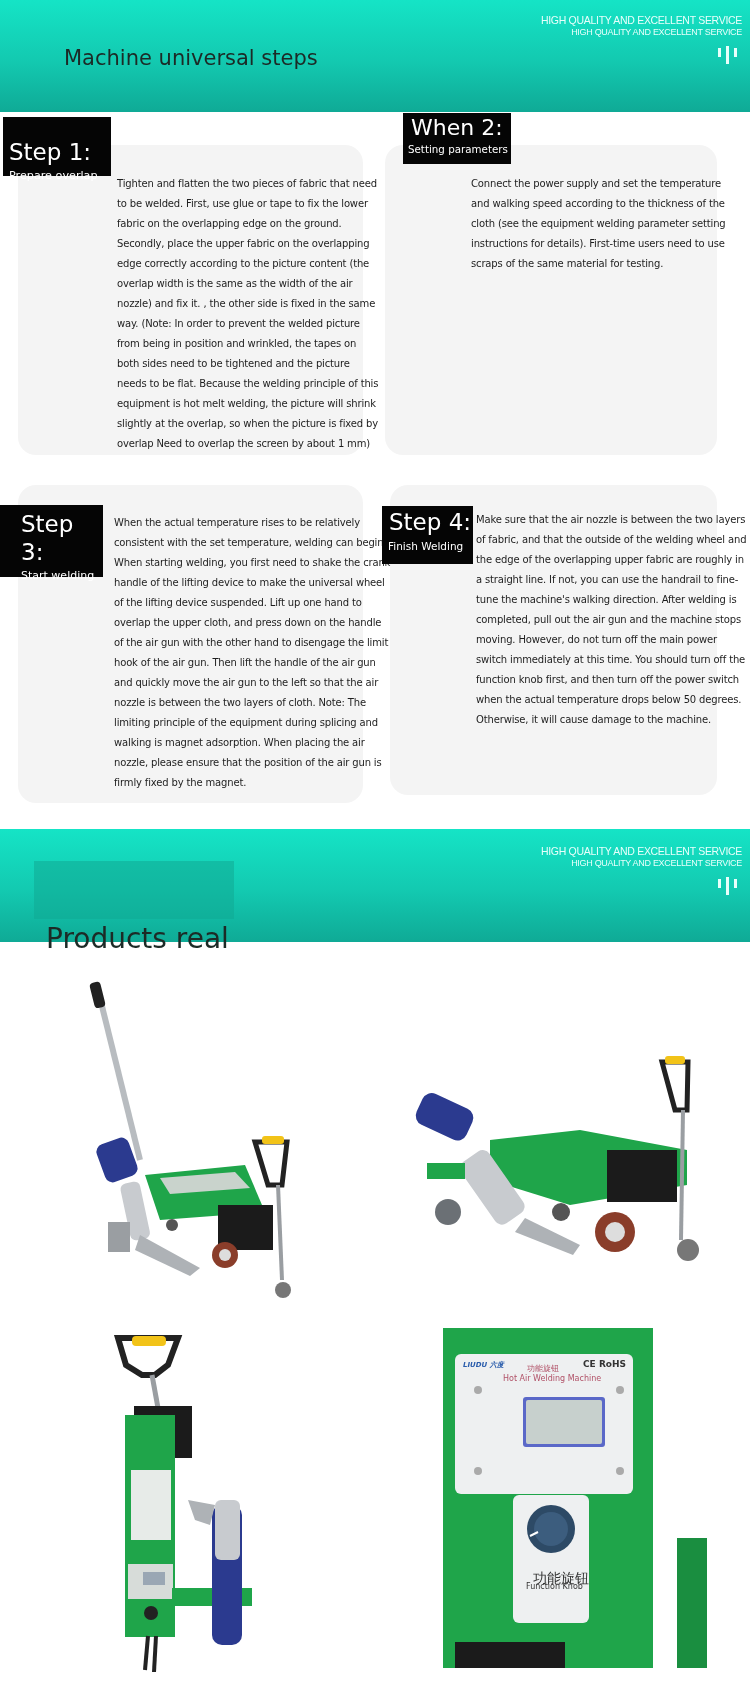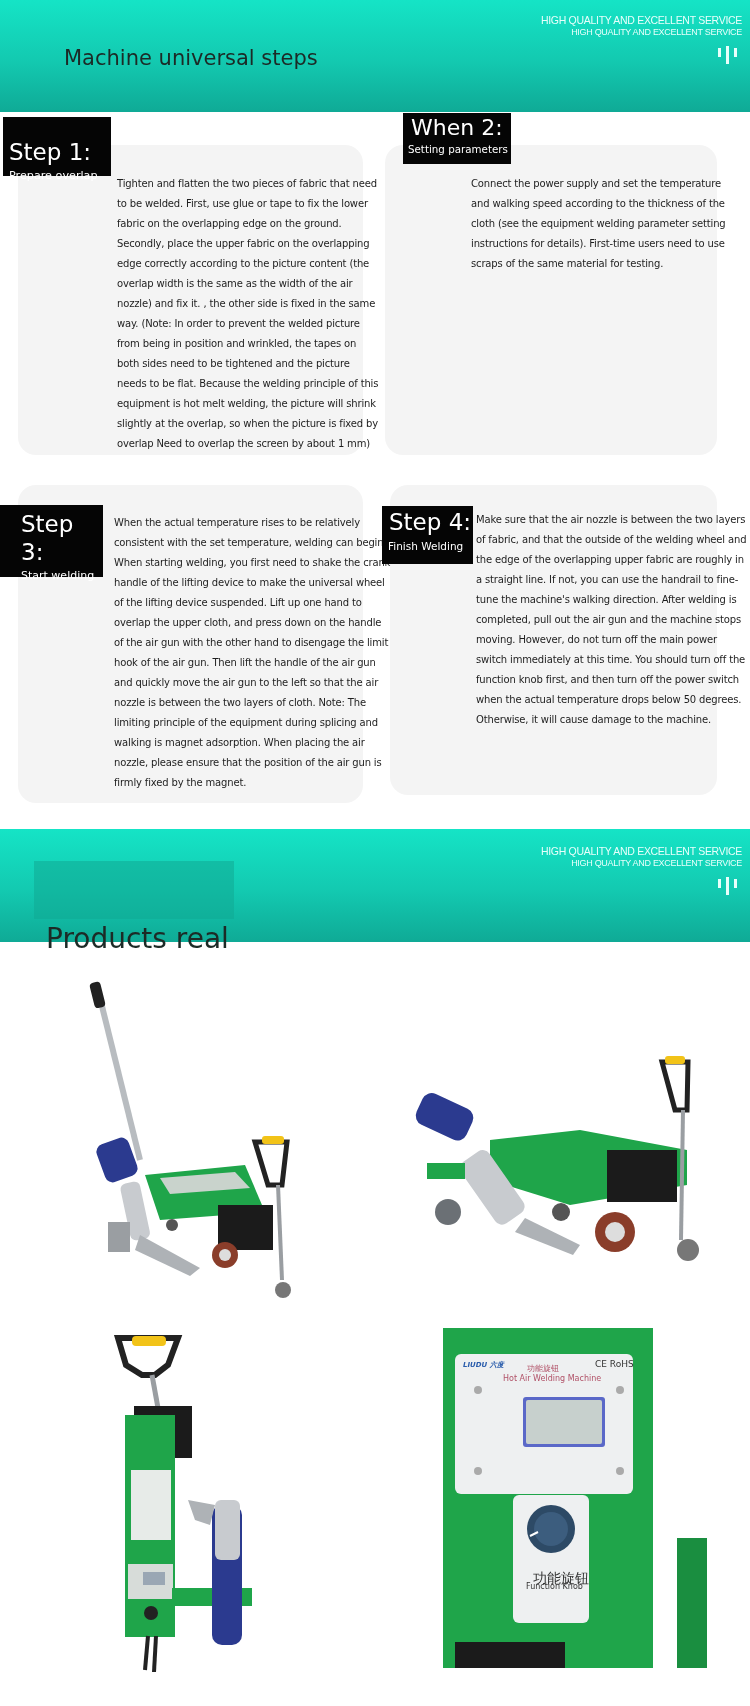--- a/index.html
+++ b/index.html
@@ -187,16 +187,16 @@
     <rect x="138" y="175" width="76" height="128" rx="6" fill="#eef0f1"></rect>
     <circle cx="176" cy="209" r="24" fill="#2d4a66"></circle>
     <circle cx="176" cy="209" r="17" fill="#3c5d7e"></circle>
     <line x1="155" y1="216" x2="163" y2="212" stroke="#fff" stroke-width="2"></line>
     <rect x="330" y="218" width="30" height="130" fill="#1a8e40" transform="translate(-28 0)"></rect>
     <rect x="80" y="322" width="110" height="26" fill="#1b1b1b"></rect>
   </svg>
   <div style="position:absolute;left:88px;top:40px;font-size:7px;color:#2a5dac;font-style:italic;font-weight:bold;">LIUDU 六度</div>
   <div style="position:absolute;left:152px;top:43px;font-size:8px;color:#b15268;">功能旋钮</div>
   <div style="position:absolute;left:128px;top:54px;font-size:8px;color:#b15268;">Hot Air Welding Machine</div>
-  <div style="position:absolute;left:220px;top:39px;font-size:9px;color:#333;font-weight:normal;">CE RoHS</div>
+  <div style="position:absolute;left:208px;top:39px;font-size:9px;color:#333;font-weight:bold;">CE RoHS</div>
   <div style="position:absolute;left:158px;top:250px;font-size:14px;color:#333;">功能旋钮</div>
   <div style="position:absolute;left:151px;top:262px;font-size:8px;color:#333;">Function Knob</div>
 </div>
 
 </body></html>

